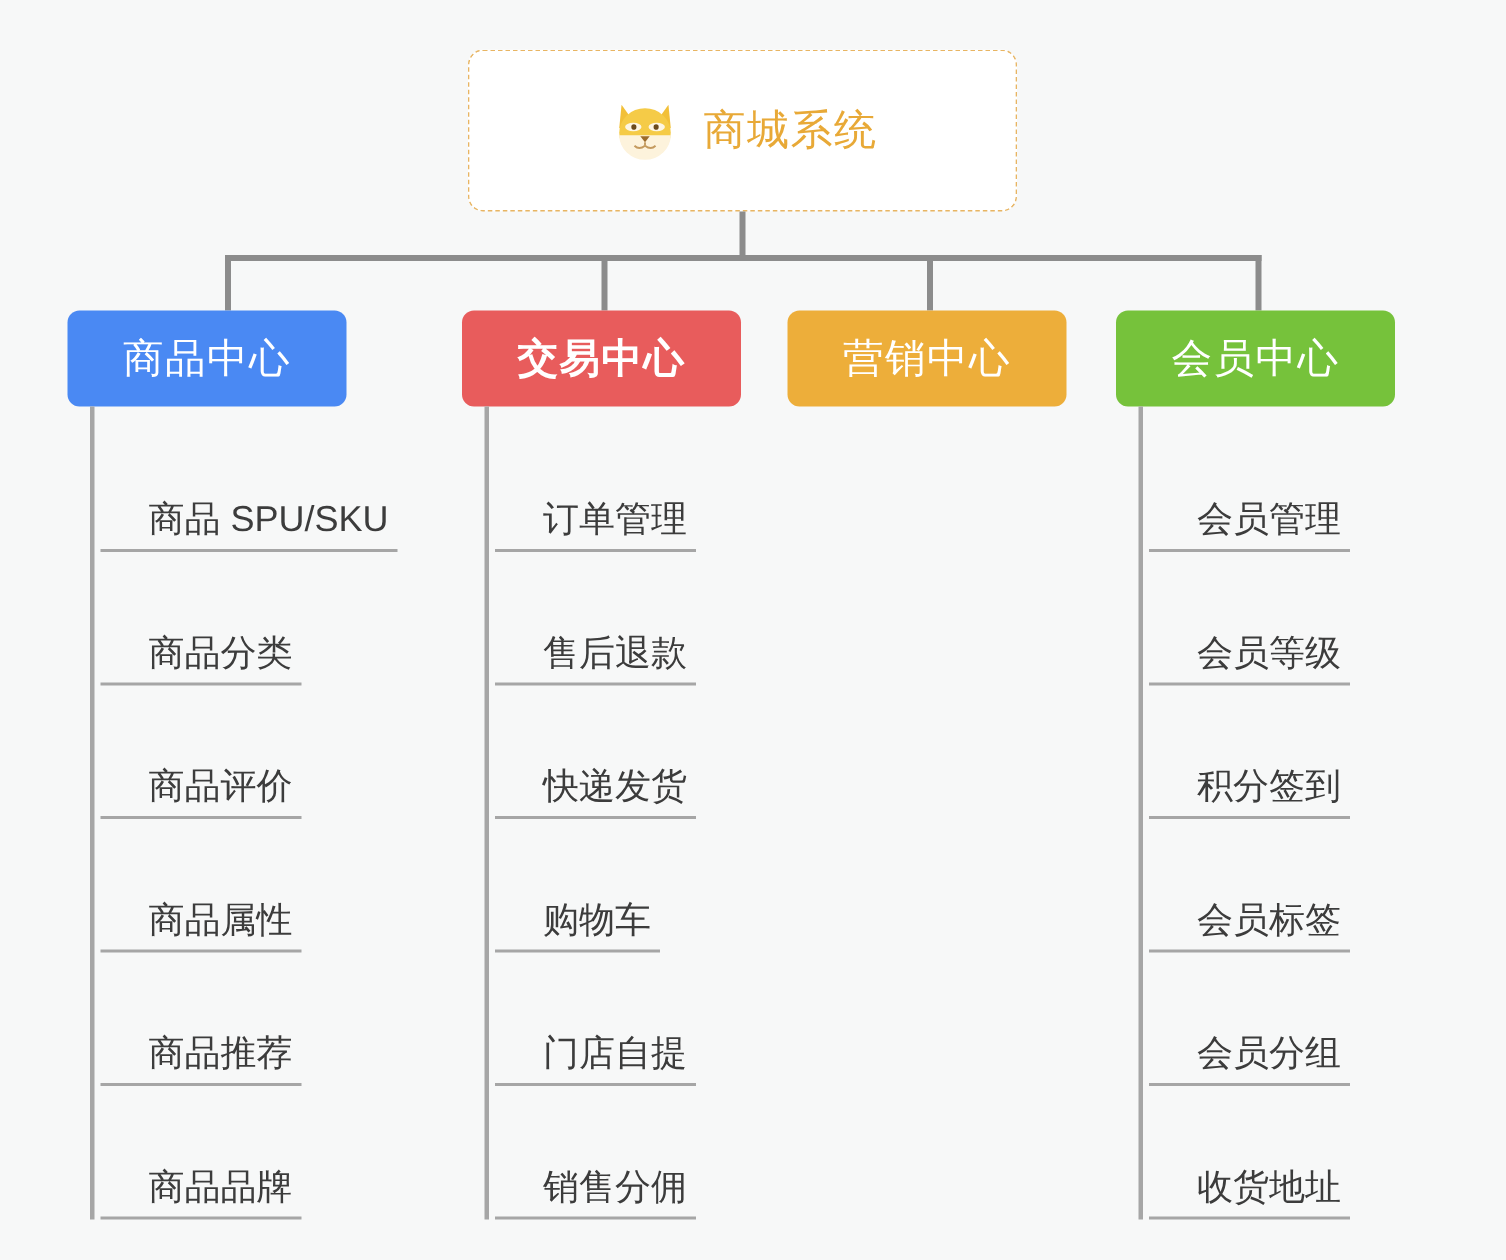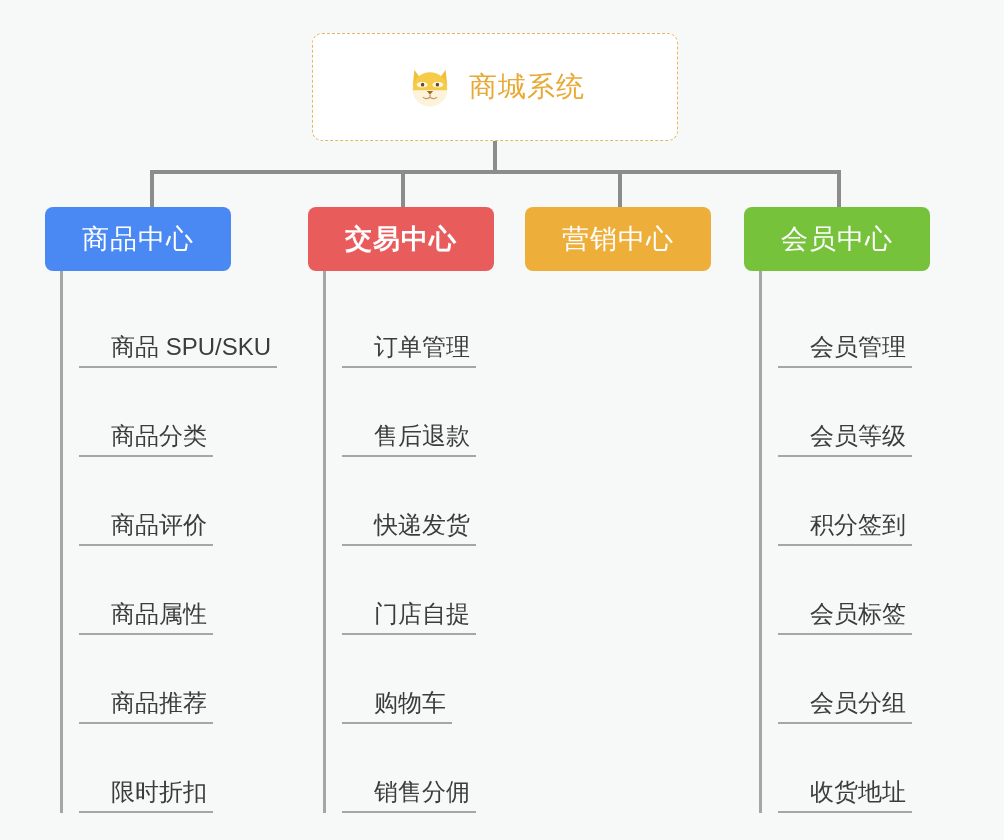--- a/index.html
+++ b/index.html
@@ -102,21 +102,21 @@
   }
   .branch.b1 .cat-box { width: 186px; background: #4a89f3; }
   .branch.b2 .cat-box { width: 186px; background: #e85c5c; font-weight: bold; }
   .branch.b3 .cat-box { width: 186px; background: #edae3a; }
   .branch.b4 .cat-box { width: 186px; background: #76c23b; }
 
   
   .leaf-list {
     position: relative;
     margin-left: 15px;
-    padding-left: 16px;
+    padding-left: 4px;
     border-left: 3px solid #a6a6a6;
     padding-top: 8px;
   }
   .leaf {
     position: relative;
     height: 89px;
     display: flex;
     align-items: flex-end;
   }
   .leaf-label {
@@ -175,46 +175,46 @@
       <div class="leaf">
           <span class="leaf-label">商品评价</span>
         </div>
       <div class="leaf">
           <span class="leaf-label">商品属性</span>
         </div>
       <div class="leaf">
           <span class="leaf-label">商品推荐</span>
         </div>
       <div class="leaf">
-          <span class="leaf-label">限时折扣</span>
+          <span class="leaf-label">商品品牌</span>
         </div>
     </div>
   </div>
 
   <div class="branch b2">
     <div class="cat-box">
       <span>交易中心</span>
     </div>
     <div class="leaf-list">
       <div class="leaf">
           <span class="leaf-label">订单管理</span>
         </div>
       <div class="leaf">
           <span class="leaf-label">售后退款</span>
         </div>
       <div class="leaf">
           <span class="leaf-label">快递发货</span>
         </div>
       <div class="leaf">
+          <span class="leaf-label">购物车</span>
+        </div>
+      <div class="leaf">
           <span class="leaf-label">门店自提</span>
         </div>
       <div class="leaf">
-          <span class="leaf-label">购物车</span>
-        </div>
-      <div class="leaf">
           <span class="leaf-label">销售分佣</span>
         </div>
     </div>
   </div>
 
   <div class="branch b3">
     <div class="cat-box">
       <span>营销中心</span>
     </div>
   </div>

